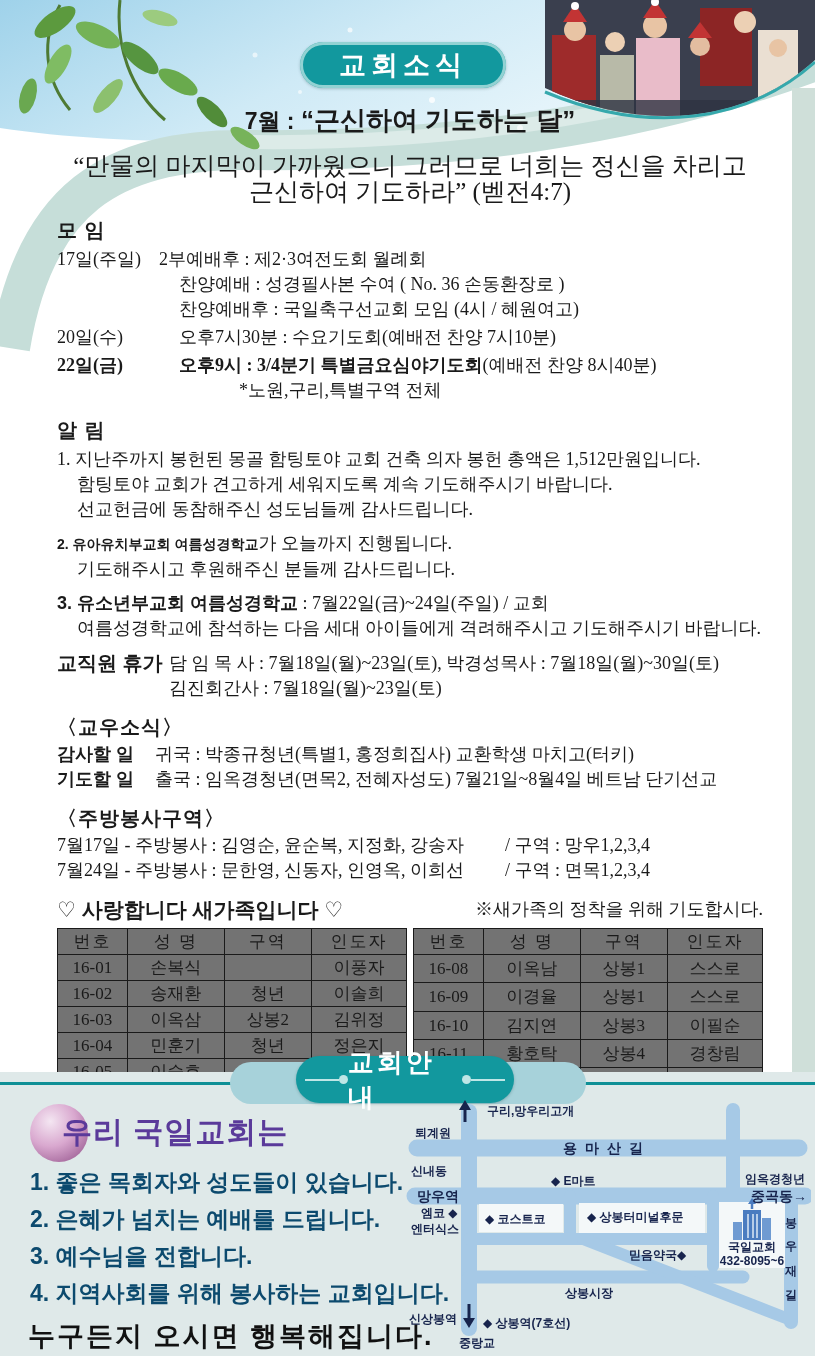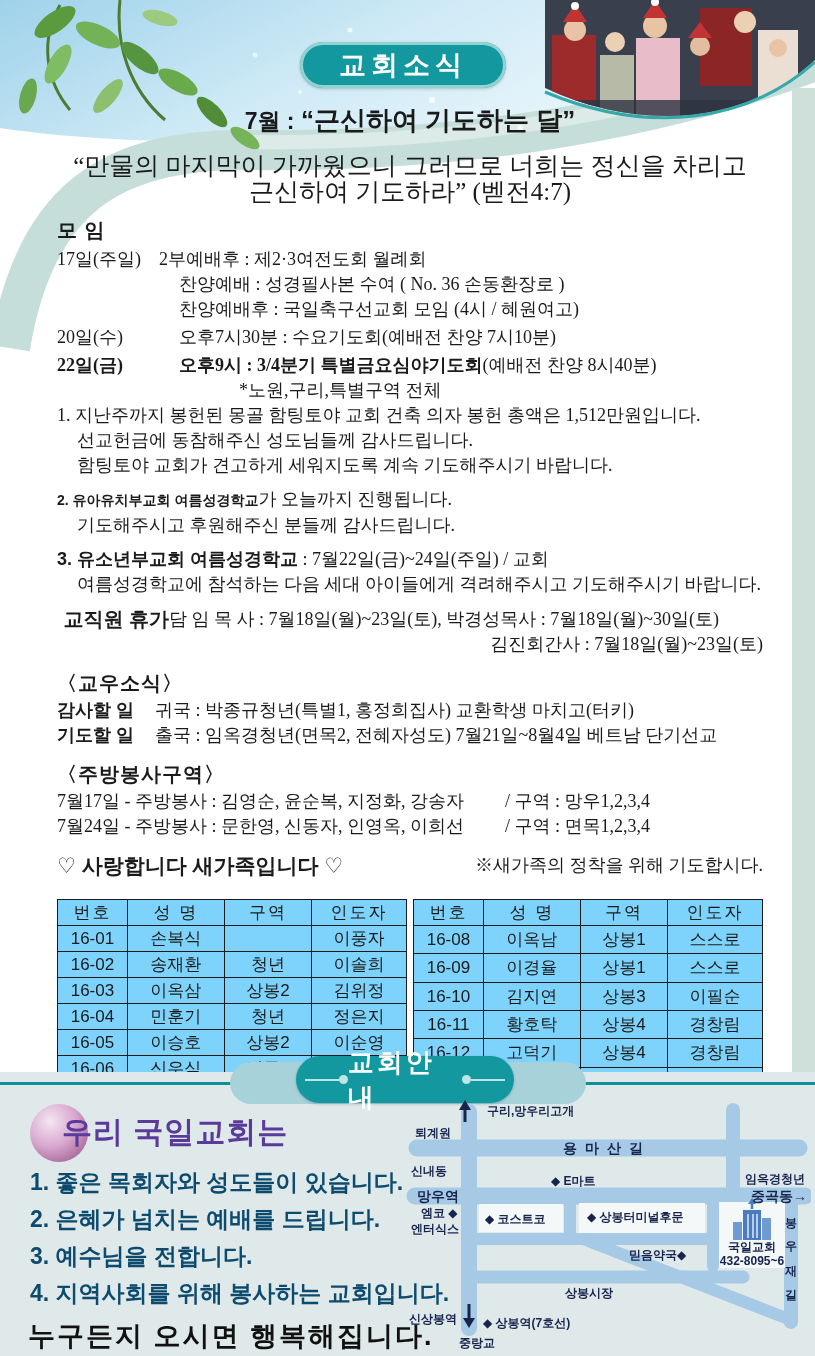--- a/index.html
+++ b/index.html
@@ -26,32 +26,32 @@
   .content{position:absolute;left:57px;top:104px;width:706px;z-index:1;font-size:18px;line-height:25px;}
   .title-line{text-align:center;font-weight:bold;font-family:"Liberation Sans","DejaVu Sans",sans-serif;font-size:23px;line-height:32px;}
   .title-line .theme{font-size:26px;}
   .verse{text-align:center;font-size:25px;line-height:26px;margin-top:16px;}
   .sec-head{font-family:"Liberation Sans","DejaVu Sans",sans-serif;font-weight:bold;font-size:20px;line-height:26px;margin:12px 0 4px 0;letter-spacing:1px;}
   .m-row{display:flex;}
   .m-date{width:102px;flex:none;}
   .m-lines{flex:1;}
   .indent1{padding-left:20px;}
   .notice{margin-bottom:9px;}
-  .staff{margin-top:10px;text-align:right;}
+  .staff{margin-top:10px;}
   .staff-inline{display:flex;}
   .staff-label{font-family:"Liberation Sans","DejaVu Sans",sans-serif;font-weight:bold;font-size:20px;width:112px;flex:none;}
   .staff-line2{padding-left:112px;}
   .news-row{display:flex;}
   .news-label{font-family:"Liberation Sans","DejaVu Sans",sans-serif;font-weight:bold;width:98px;flex:none;font-size:18px;}
   .kitchen-line{display:grid;grid-template-columns:448px auto;}
-  .nf-head{display:flex;justify-content:space-between;align-items:center;margin-top:14px;margin-bottom:21px;}
+  .nf-head{display:flex;justify-content:space-between;align-items:center;margin-top:14px;margin-bottom:6px;}
   .nf-title{font-family:"Liberation Sans","DejaVu Sans",sans-serif;font-weight:bold;font-size:21px;}
   .nf-note{font-size:18px;}
   .tables{display:flex;gap:6px;}
-  .nf-table{border-collapse:collapse;font-family:Liberation Sans, sans-serif;font-size:17px;background:#7dd3fc;}
+  .nf-table{border-collapse:collapse;font-family:Liberation Serif, serif;font-size:17px;background:#737373;}
   .nf-table th,.nf-table td{border:1.6px solid #1a1a1a;text-align:center;padding:0 2px;height:21px;font-weight:normal;}
   .nf-table th{letter-spacing:2px;}
   .c-no{width:66px;} .c-name{width:94px;} .c-dist{width:84px;} .c-lead{width:92px;}
   tr.hl td{height:36px;font-weight:bold;font-size:19px;}
   tr.hl td:not(:first-child){letter-spacing:5px;}
 
   
   .guide{position:absolute;left:0;top:1072px;width:815px;height:284px;background:#dfe9e9;z-index:2;}
   .guide-line{position:absolute;left:0;top:10px;width:100%;height:3px;background:#0f9096;}
   .pill-back{position:absolute;left:230px;top:-10px;width:356px;height:42px;border-radius:21px;background:#a7d2da;}
@@ -189,25 +189,26 @@
     <div class="m-row" style="margin-top:3px">
       <div class="m-date b">22일(금)</div>
       <div class="m-lines">
         <div class="indent1">
           <span class="b">오후9시 : 3/4분기 특별금요심야기도회</span><span>(예배전 찬양 8시40분)</span>
         </div>
         <div style="padding-left:80px">*노원,구리,특별구역 전체</div>
       </div>
     </div>
 
+    <div class="sec-head" style="margin-top:14px">알 림</div>
 
     <div class="notice">
       <div>1. 지난주까지 봉헌된 몽골 함팅토야 교회 건축 의자 봉헌 총액은 1,512만원입니다.</div>
+      <div class="indent1">함팅토야 교회가 견고하게 세워지도록 계속 기도해주시기 바랍니다.</div>
       <div class="indent1">선교헌금에 동참해주신 성도님들께 감사드립니다.</div>
-      <div class="indent1">함팅토야 교회가 견고하게 세워지도록 계속 기도해주시기 바랍니다.</div>
     </div>
     <div class="notice">
       <div>
         <span class="b sans" style="font-size:14px">2. 유아유치부교회 여름성경학교</span><span>가 오늘까지 진행됩니다.</span>
       </div>
       <div class="indent1">기도해주시고 후원해주신 분들께 감사드립니다.</div>
     </div>
     <div class="notice">
       <div>
         <span class="b sans" style="font-size:18px">3. 유소년부교회 여름성경학교</span><span> : 7월22일(금)~24일(주일)  / 교회</span>

